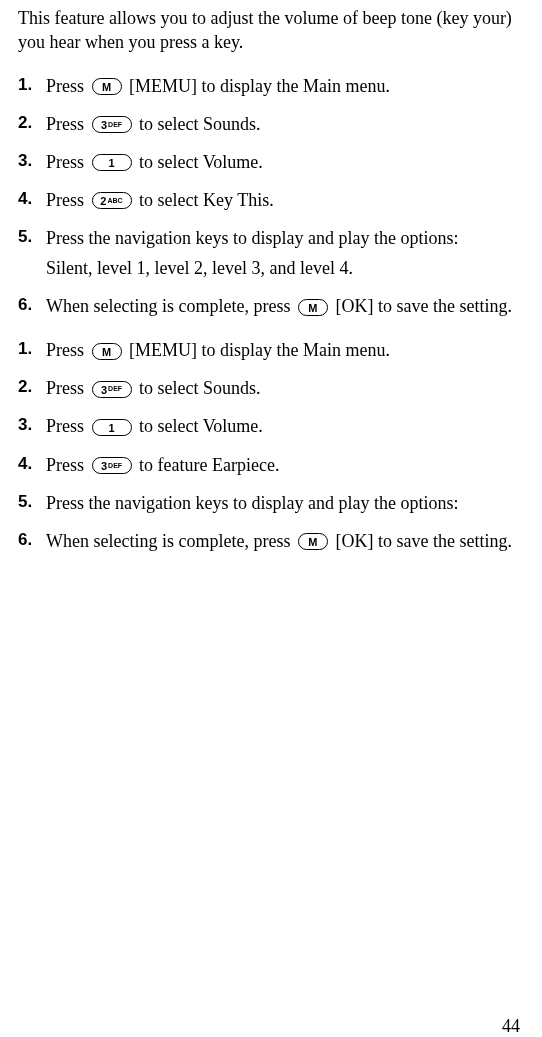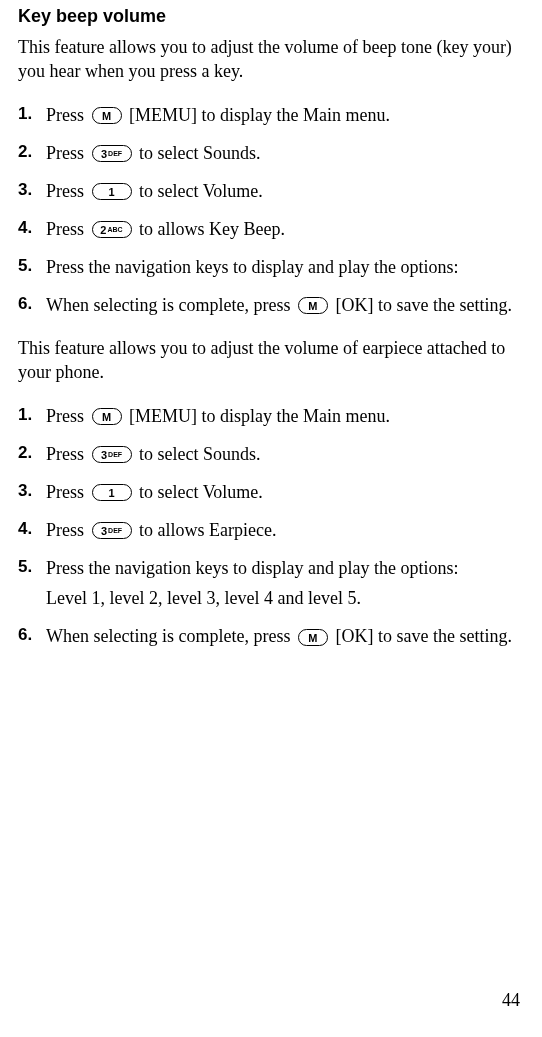--- a/index.html
+++ b/index.html
@@ -67,30 +67,29 @@
       font-size: 11px;
       vertical-align: middle;
     }
     .key .sup {
       font-size: 7px;
       vertical-align: middle;
       margin-left: 1px;
     }
     .page-number {
       position: absolute;
-      bottom: 26px;
+      bottom: 0;
       right: 22px;
       font-size: 18px;
     }
   </style>
 </head>
 <body>
 
 <div>
-  <h3 class="section-title">Key beep volume</h3>
   <p class="section-desc">This feature allows you to adjust the volume of beep tone (key your) you hear when you press a key.</p>
   <ol>
     <li>
       <span class="num">1.</span>
       <span class="step-body">
         <span class="step-text">Press </span>
         <span class="key"><span class="big">M</span></span>
         <span class="step-text"> [MEMU] to display the Main menu.</span>
       </span>
     </li>
@@ -108,42 +107,42 @@
         <span class="step-text">Press </span>
         <span class="key key-wide"><span class="big">1</span></span>
         <span class="step-text"> to select Volume.</span>
       </span>
     </li>
     <li>
       <span class="num">4.</span>
       <span class="step-body">
         <span class="step-text">Press </span>
         <span class="key key-wide"><span class="big">2</span><span class="sup">ABC</span></span>
-        <span class="step-text"> to allows Key Beep.</span>
+        <span class="step-text"> to select Key This.</span>
       </span>
     </li>
     <li>
       <span class="num">5.</span>
       <span class="step-body">
         <span class="step-text">Press the navigation keys to display and play the options:</span>
+        <span class="step-sub">Silent, level 1, level 2, level 3, and level 4.</span>
       </span>
     </li>
     <li>
       <span class="num">6.</span>
       <span class="step-body">
         <span class="step-text">When selecting is complete, press </span>
         <span class="key"><span class="big">M</span></span>
         <span class="step-text"> [OK] to save the setting.</span>
       </span>
     </li>
   </ol>
 </div>
 
 <div>
-  <p class="section-desc">This feature allows you to adjust the volume of earpiece attached to your phone.</p>
   <ol>
     <li>
       <span class="num">1.</span>
       <span class="step-body">
         <span class="step-text">Press </span>
         <span class="key"><span class="big">M</span></span>
         <span class="step-text"> [MEMU] to display the Main menu.</span>
       </span>
     </li>
     <li>
@@ -160,28 +159,27 @@
         <span class="step-text">Press </span>
         <span class="key key-wide"><span class="big">1</span></span>
         <span class="step-text"> to select Volume.</span>
       </span>
     </li>
     <li>
       <span class="num">4.</span>
       <span class="step-body">
         <span class="step-text">Press </span>
         <span class="key key-wide"><span class="big">3</span><span class="sup">DEF</span></span>
-        <span class="step-text"> to allows Earpiece.</span>
+        <span class="step-text"> to feature Earpiece.</span>
       </span>
     </li>
     <li>
       <span class="num">5.</span>
       <span class="step-body">
         <span class="step-text">Press the navigation keys to display and play the options:</span>
-        <span class="step-sub">Level 1, level 2, level 3, level 4 and level 5.</span>
       </span>
     </li>
     <li>
       <span class="num">6.</span>
       <span class="step-body">
         <span class="step-text">When selecting is complete, press </span>
         <span class="key"><span class="big">M</span></span>
         <span class="step-text"> [OK] to save the setting.</span>
       </span>
     </li>

